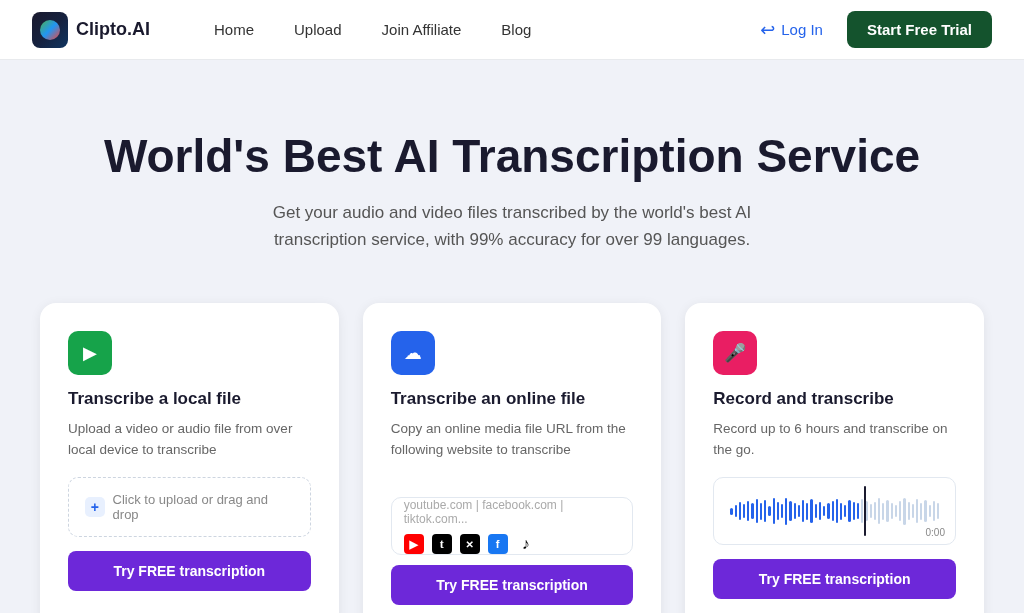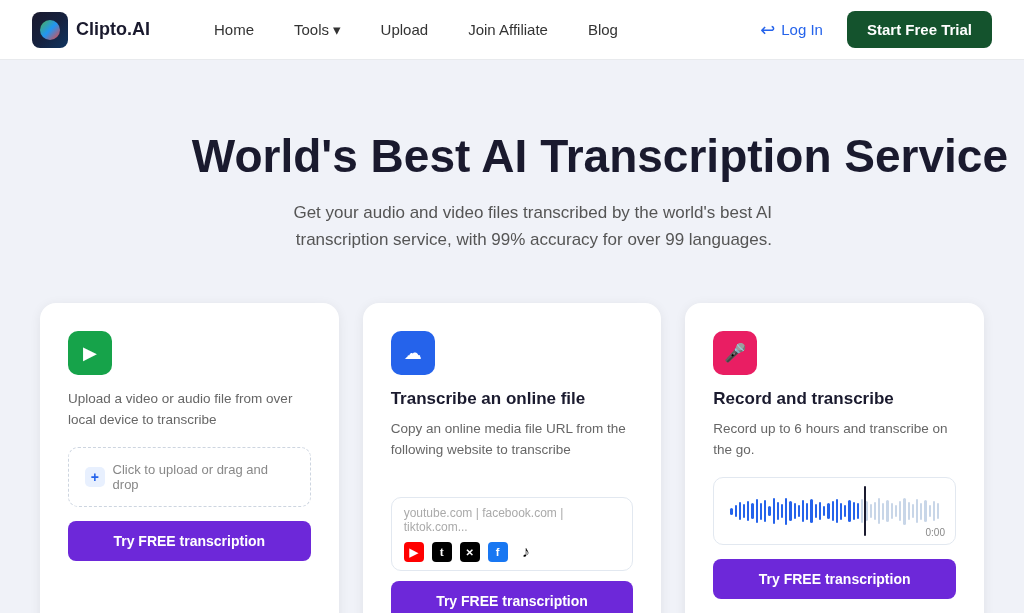--- a/index.html
+++ b/index.html
@@ -23,36 +23,36 @@
     .logo-icon-inner {
       width: 20px; height: 20px;
       background: linear-gradient(135deg, #4CAF50, #2196F3, #f44336);
       border-radius: 50%;
       display: flex; align-items: center; justify-content: center;
     }
     .logo-text { font-size: 18px; font-weight: 700; color: #1a1a2e; }
     .nav-links { display: flex; align-items: center; gap: 8px; flex: 1; }
     .nav-link {
       padding: 8px 16px; color: #333; font-size: 15px; font-weight: 500;
-      text-decoration: none; border-radius: 6px; display: flex; align-items: flex-start; gap: 4px;
+      text-decoration: none; border-radius: 6px; display: flex; align-items: flex-end; gap: 4px;
     }
     .nav-actions { display: flex; align-items: center; gap: 12px; }
     .btn-login {
       display: flex; align-items: center; gap: 6px;
       color: #2563eb; font-size: 15px; font-weight: 500;
       background: none; border: none; cursor: pointer; padding: 8px 12px; border-radius: 6px;
     }
     .btn-trial {
       background: #14532d; color: #fff; border: none; border-radius: 8px;
       padding: 10px 20px; font-size: 15px; font-weight: 600; cursor: pointer;
     }
 
     
     .hero {
-      text-align: right;
+      text-align: center;
       padding: 70px 16px 50px;
       background: #f0f2f8;
     }
     .hero h1 { font-size: 46px; font-weight: 800; color: #1a1a2e; margin-bottom: 16px; line-height: 1.15; }
     .hero p { font-size: 17px; color: #555; max-width: 520px; margin: 0 auto 0; line-height: 1.6; }
 
     
     .cards-section { padding: 0 40px 50px; background: #f0f2f8; }
     .cards-grid {
       display: grid; grid-template-columns: repeat(3, 1fr); gap: 24px;
@@ -80,21 +80,21 @@
       color: #888; font-size: 13px; margin-bottom: 14px; cursor: pointer;
     }
     .upload-plus {
       width: 20px; height: 20px; background: #e8f0fe; border-radius: 5px;
       display: flex; align-items: center; justify-content: center; color: #2563eb; font-size: 14px; font-weight: 700;
     }
 
     
     .url-box {
       border: 1.5px solid #e2e8f0; border-radius: 10px;
-      padding: 8px 12px; margin-bottom: 10px; margin-top: 36px;
+      padding: 0 12px; margin-bottom: 10px; margin-top: 36px;
     }
     .url-placeholder { font-size: 12px; color: #aaa; margin-bottom: 8px; }
     .social-icons { display: flex; gap: 8px; align-items: center; }
     .social-icon {
       width: 20px; height: 20px; border-radius: 4px;
       display: flex; align-items: center; justify-content: center; font-size: 11px; font-weight: 700;
     }
     .si-yt { background: #ff0000; color: #fff; border-radius: 4px; }
     .si-tt { background: #000; color: #fff; border-radius: 4px; }
     .si-x { background: #000; color: #fff; border-radius: 4px; }
@@ -133,24 +133,20 @@
 <nav>
   <a class="nav-logo" href="#">
     <div class="logo-icon">
       <div class="logo-icon-inner"></div>
     </div>
     <span class="logo-text">Clipto.AI</span>
   </a>
   <div class="nav-links">
     <a class="nav-link" href="#">
       <span>Home</span>
-    </a>
-    <a class="nav-link" href="#">
-      <span>Tools</span>
-      <span>▾</span>
     </a>
     <a class="nav-link" href="#">
       <span>Upload</span>
     </a>
     <a class="nav-link" href="#">
       <span>Join Affiliate</span>
     </a>
     <a class="nav-link" href="#">
       <span>Blog</span>
     </a>
@@ -169,20 +165,21 @@
   <p>Get your audio and video files transcribed by the world's best AI transcription service, with 99% accuracy for over 99 languages.</p>
 </section>
 
 <section class="cards-section">
   <div class="cards-grid">
 
     <div class="card">
       <div class="card-icon green">
         <span style="color:#fff; font-size:18px;">▶</span>
       </div>
+      <h3>Transcribe a local file</h3>
       <p>Upload a video or audio file from over local device to transcribe</p>
       <div class="upload-box">
         <div class="upload-plus">+</div>
         <span>Click to upload or drag and drop</span>
       </div>
       <button class="btn-try">Try FREE transcription</button>
     </div>
 
     <div class="card">
       <div class="card-icon blue">

